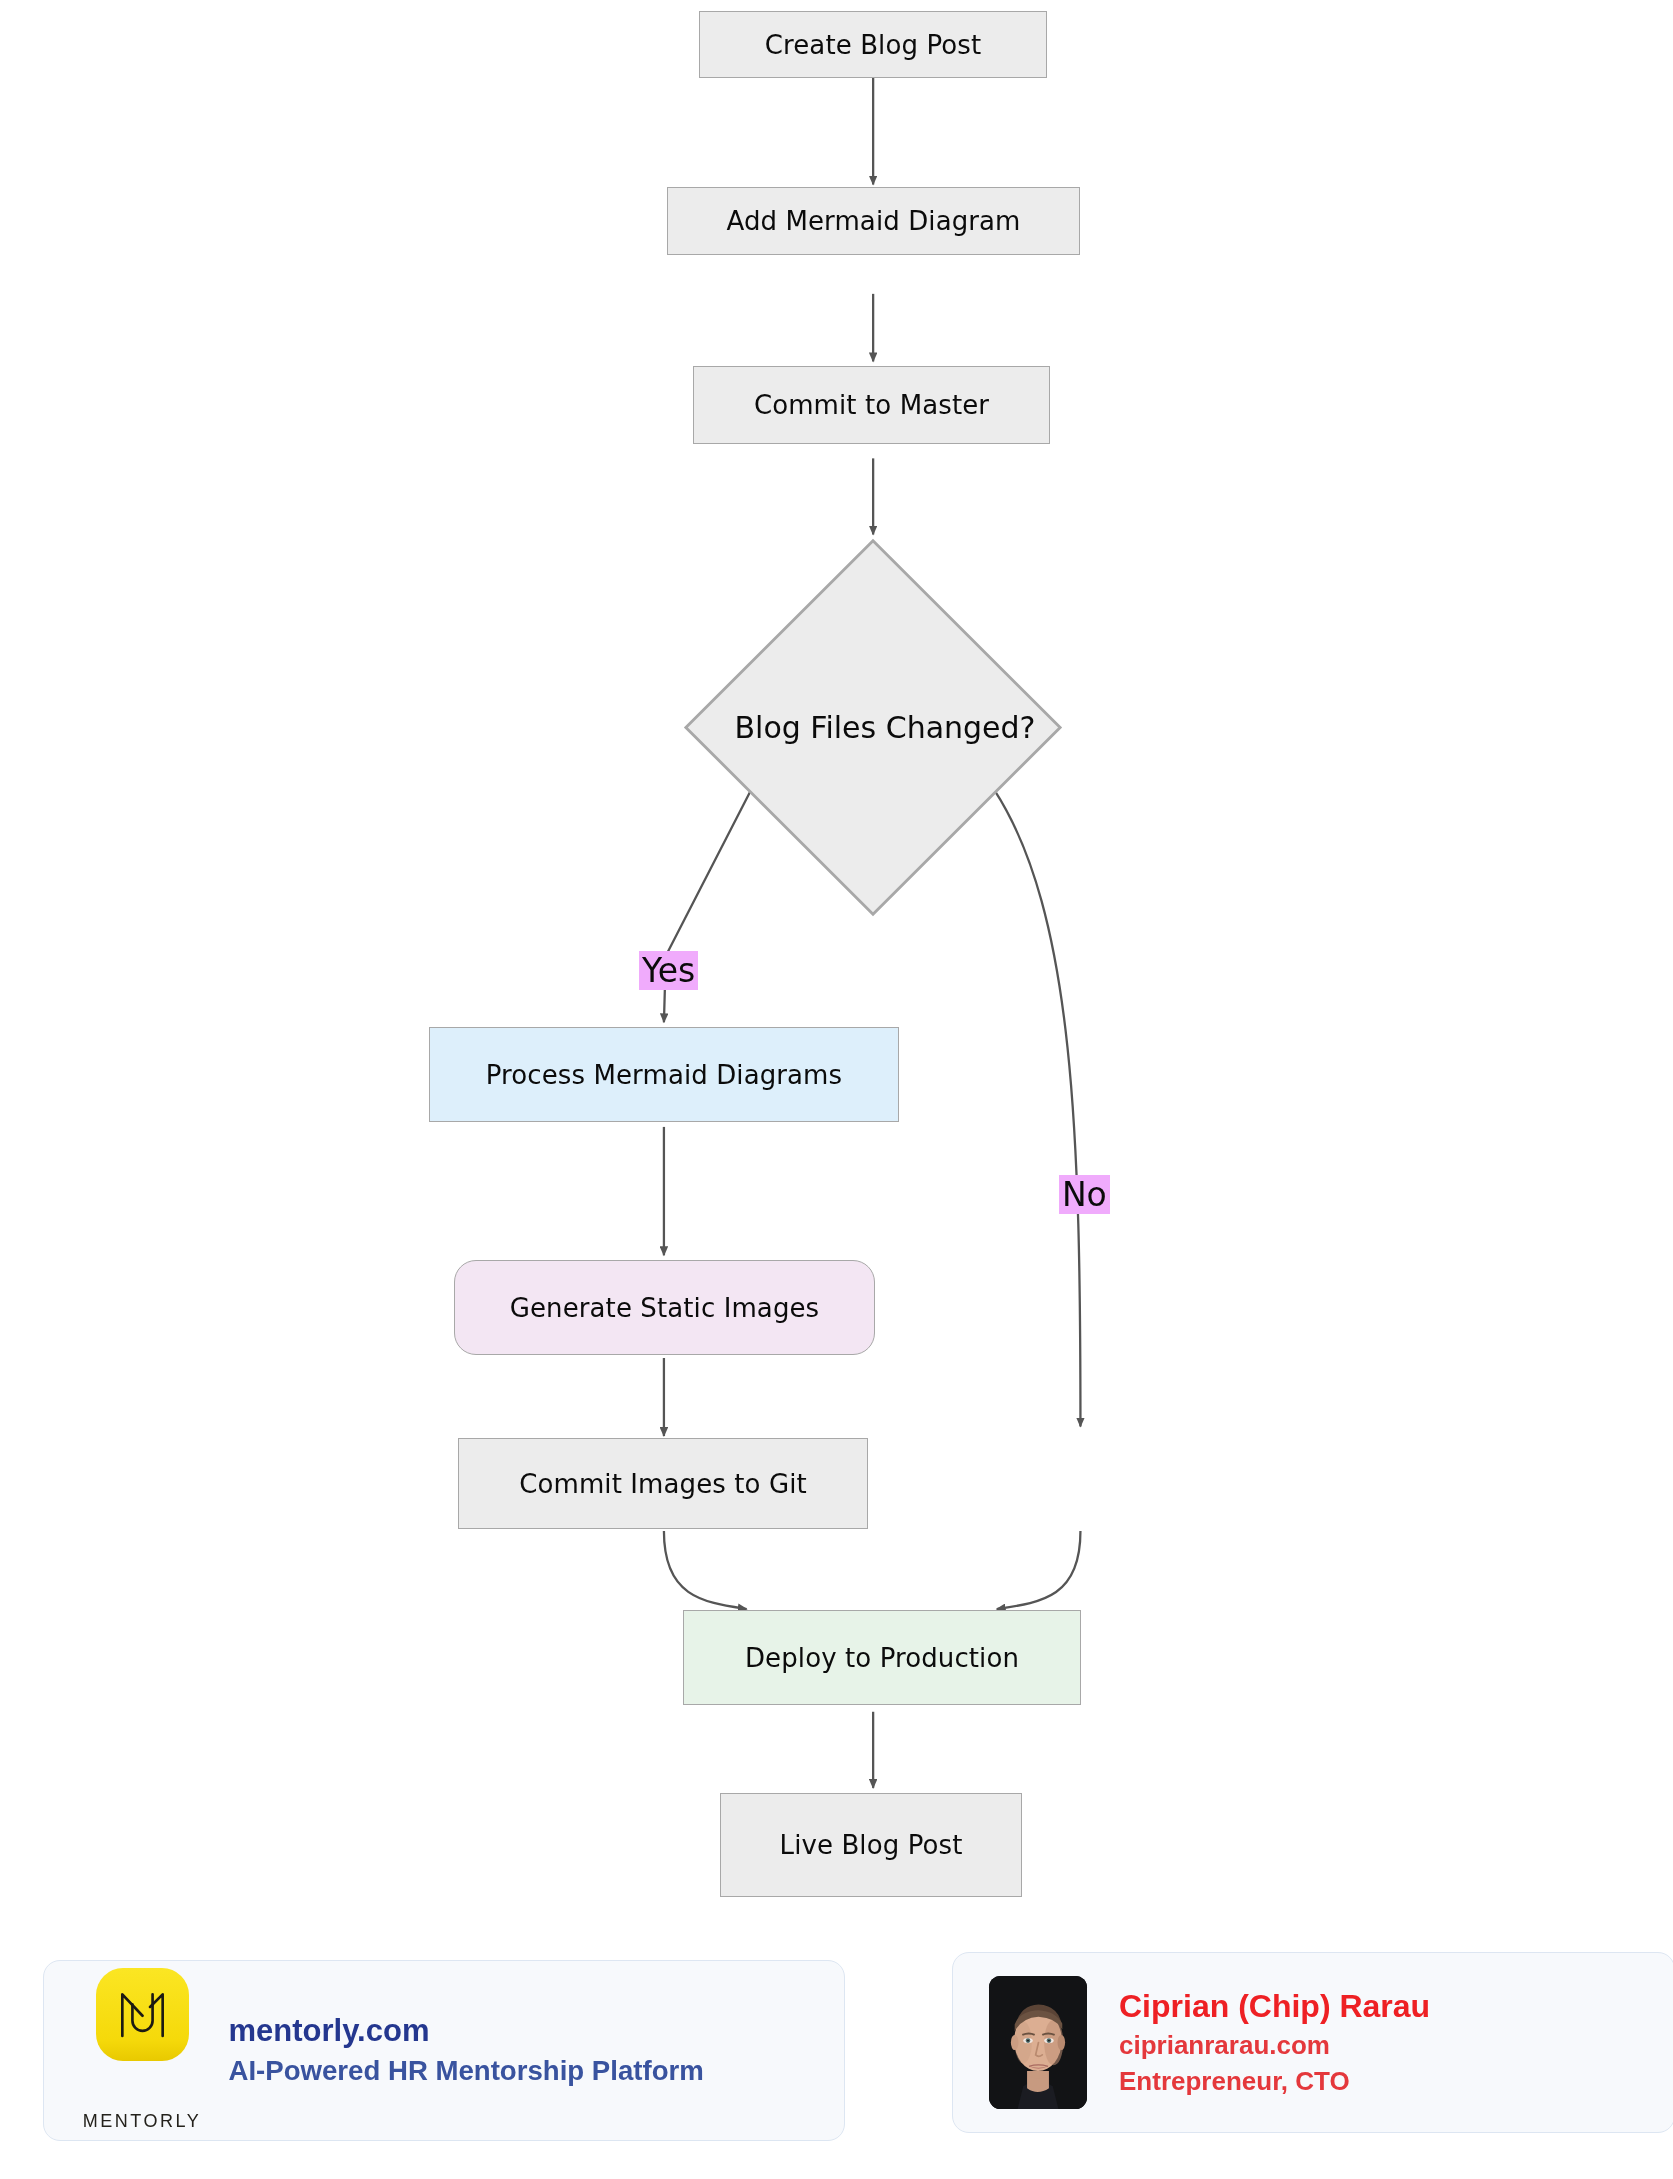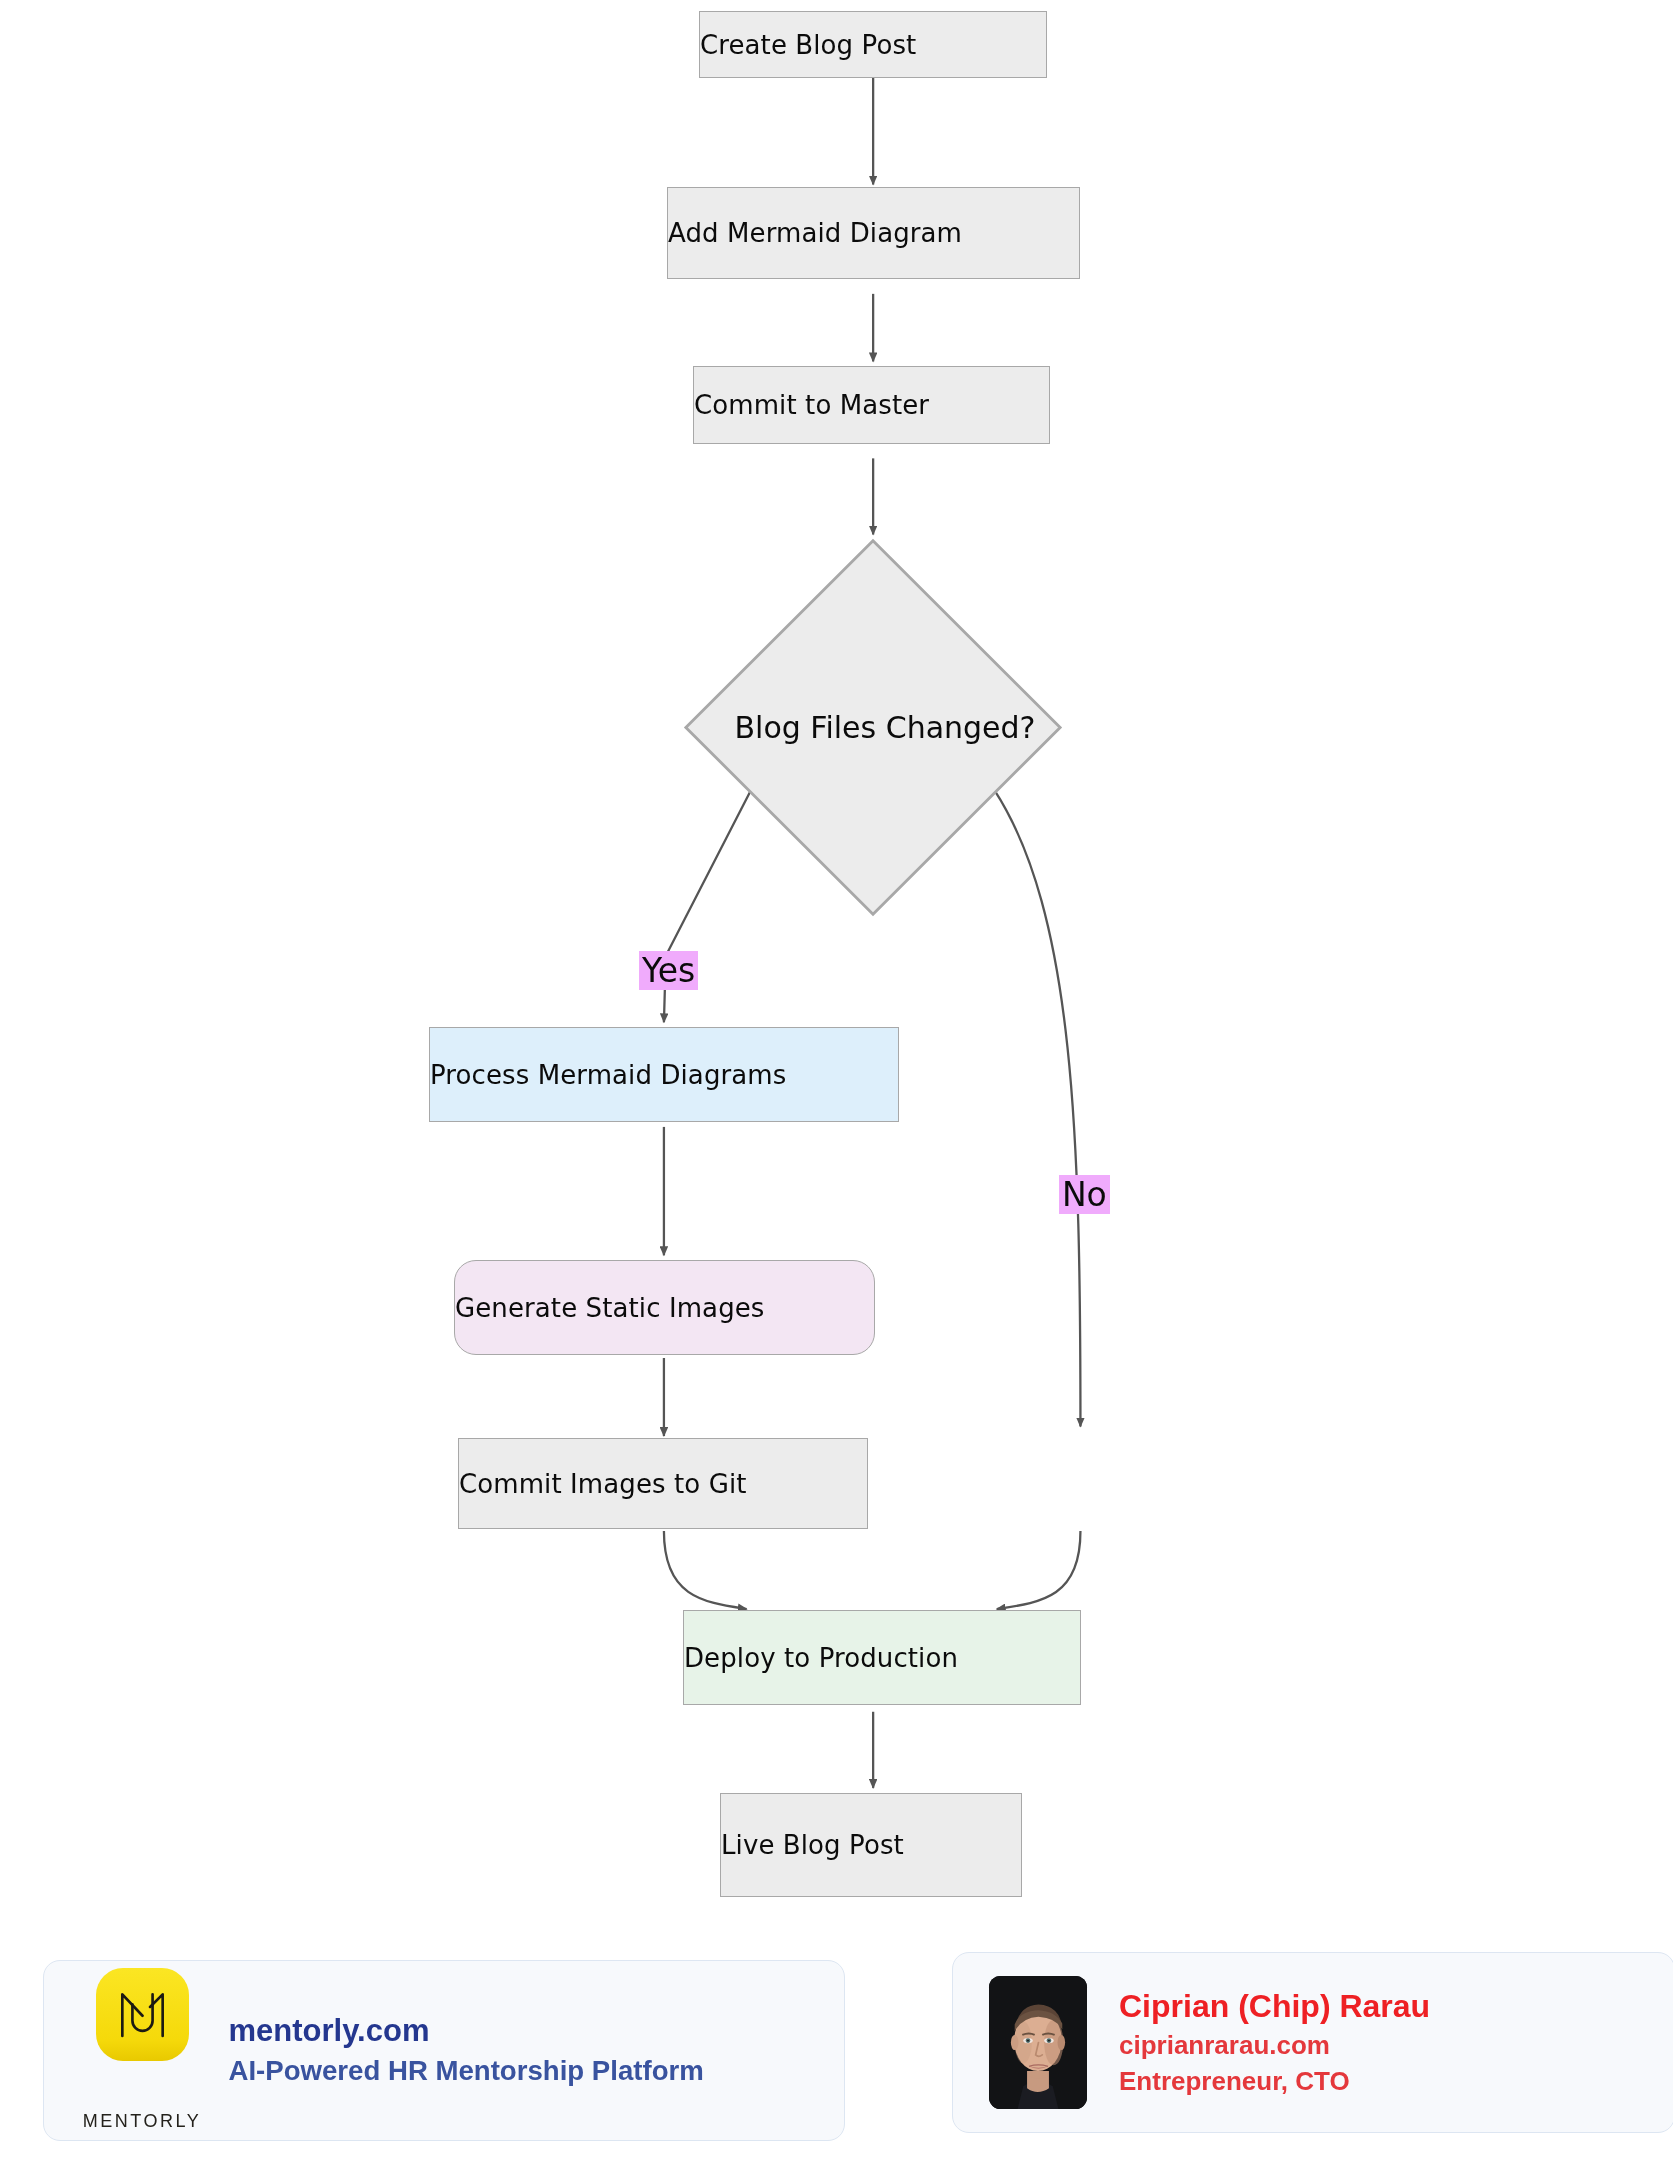--- a/index.html
+++ b/index.html
@@ -29,20 +29,21 @@
     height: 1940px;
   }
 
   .node {
     position: absolute;
     box-sizing: border-box;
     border: 1.9px solid #a8a8a8;
     background: #ececec;
     display: flex;
     align-items: center;
+    justify-content: center;
     text-align: center;
     color: #0b0b0b;
     font-size: 26px;
     letter-spacing: 0.1px;
   }
   .node.blue   { background: #ddeffb; }
   .node.pink   { background: #f3e6f3; }
   .node.green  { background: #e7f3e8; margin-left: 11px; }
 
   
@@ -225,21 +226,21 @@
       <path d="M1136,1610 C1136,1680 1095,1685 1048,1692"></path>
 
       <path d="M918,1800 L918,1880"></path>
     </g>
   </svg>
 
   <div class="node" id="node-create" style="left:699px; top:11.4px; width:348px; height:67px;">
     <span>Create Blog Post</span>
   </div>
 
-  <div class="node" id="node-addmermaid" style="left:667px; top:187px; width:413px; height:92px;">
+  <div class="node" id="node-addmermaid" style="left:667px; top:187px; width:413px; height:68px;">
     <span>Add Mermaid Diagram</span>
   </div>
 
   <div class="node" id="node-commit" style="left:693px; top:366px; width:357px; height:78px;">
     <span>Commit to Master</span>
   </div>
 
   <div class="diamond-wrap" id="node-decision" style="left:683px; top:538px; width:380px; height:379px;">
     <svg class="diamond-shape" viewBox="0 0 400 398" preserveAspectRatio="none">
       <polygon points="200,3 397,199 200,395 3,199" fill="#ececec" stroke="#a8a8a8" stroke-width="3"></polygon>

